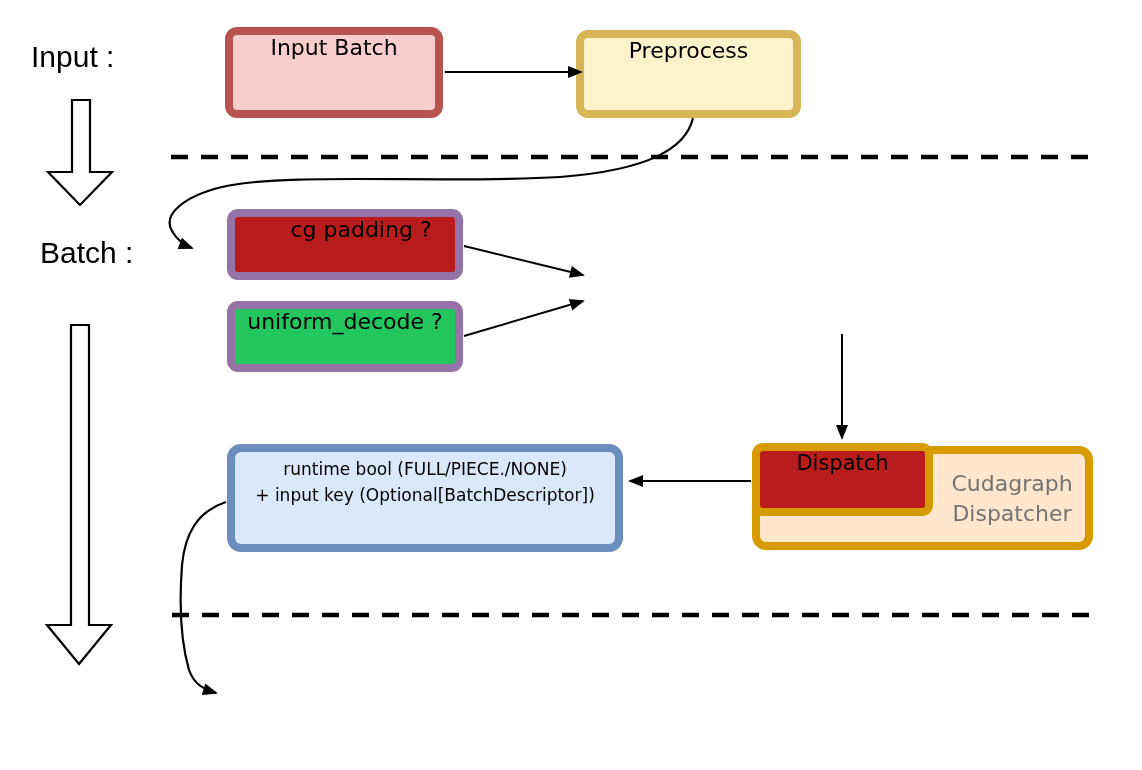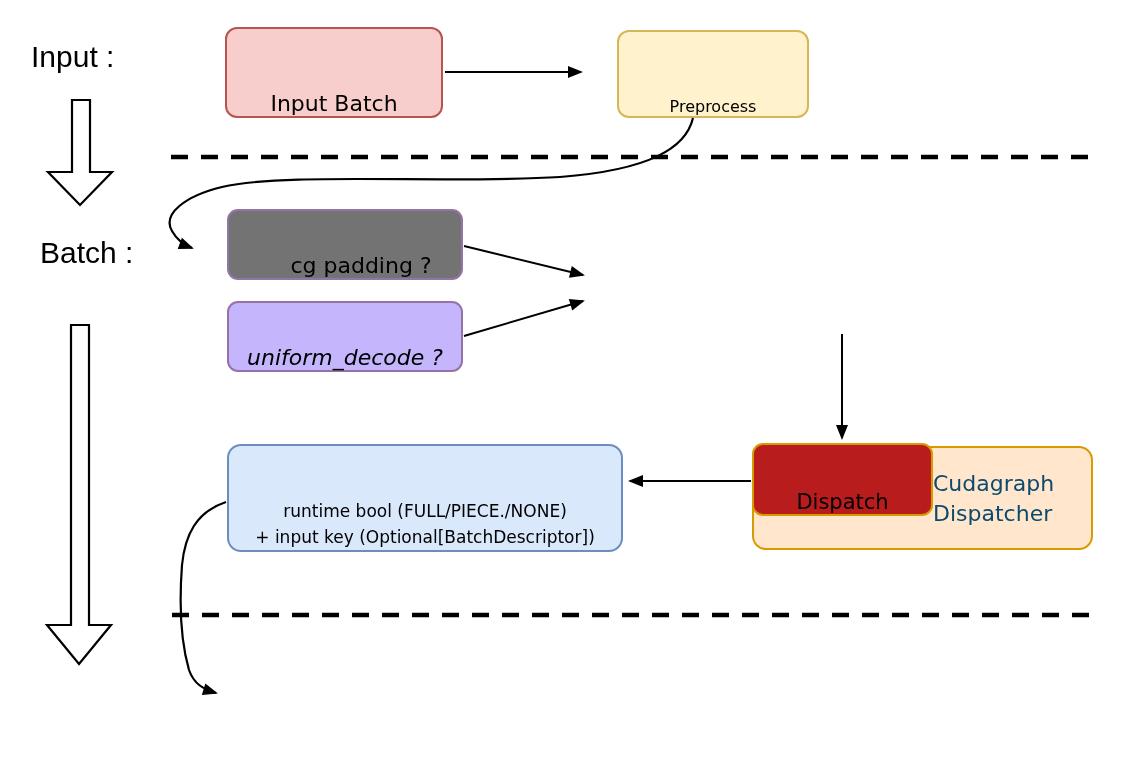--- a/index.html
+++ b/index.html
@@ -3,34 +3,34 @@
 <meta charset="utf-8">
 <style>
   html,body{margin:0;padding:0;background:#ffffff;}
   .canvas{position:relative;width:1142px;height:770px;background:#ffffff;overflow:hidden;
           font-family:"DejaVu Sans",sans-serif;color:#000;}
   .sec-label{position:absolute;font-family:"Liberation Sans",sans-serif;font-weight:normal;
              font-size:30px;color:#000;white-space:nowrap;}
   .sec-input{left:31px;top:40px;}
   .sec-plan{left:40px;top:236px;}
   .sec-execute{left:24px;top:682px;}
-  .node{position:absolute;box-sizing:border-box;border:2px solid #0f172a;
-        display:flex;align-items:flex-end;justify-content:center;text-align:center;}
+  .node{position:absolute;box-sizing:border-box;border:8px solid #0f172a;
+        display:flex;align-items:flex-start;justify-content:center;text-align:center;}
   .n-input-batch{left:225px;top:27px;width:218px;height:91px;border-radius:12px;font-size:22px;}
-  .n-preprocess{left:617px;top:30px;width:192px;height:88px;border-radius:12px;font-size:16px;}
+  .n-preprocess{left:576px;top:30px;width:225px;height:88px;border-radius:12px;font-size:22px;}
   .n-cg{left:227px;top:209px;width:236px;height:71px;border-radius:11px;font-size:22px;}
   .n-uniform{left:227px;top:301px;width:236px;height:71px;border-radius:11px;font-size:22px;}
   .n-green{left:589px;top:227px;width:506px;height:106px;border-radius:14px;font-size:19.5px;line-height:31px;}
   .n-outer{left:752px;top:446px;width:341px;height:104px;border-radius:14px;}
   .n-dispatch{left:752px;top:443px;width:181px;height:73px;border-radius:11px;font-size:21px;}
   .n-blue{left:227px;top:444px;width:396px;height:108px;border-radius:14px;font-size:17px;line-height:26px;}
   .n-blue .lines{margin-top:4px;}
   .n-code{left:228px;top:643px;width:614px;height:108px;border-radius:14px;justify-content:flex-start;}
-  .cudagraph-label{position:absolute;left:933px;top:469px;width:158px;
-                   font-size:22px;line-height:30px;color:#0c4a6e;}
+  .cudagraph-label{position:absolute;left:933px;top:469px;width:158px;text-align:center;
+                   font-size:22px;line-height:30px;color:#737373;}
   .code{font-family:"DejaVu Sans Mono",monospace;font-size:24px;line-height:26.5px;
         white-space:pre;color:#3f3f3f;text-align:left;margin:8px 0 0 4px;}
   .overlay{position:absolute;left:0;top:0;width:1142px;height:770px;pointer-events:none;}
   .arrow{stroke:#000;stroke-width:2;fill:none;}
   .curve{stroke:#000;stroke-width:2.2;fill:none;}
   .dash{stroke:#000;stroke-width:4.4;stroke-dasharray:17 13;}
   .hollow{fill:#fff;stroke:#000;stroke-width:2.2;stroke-linejoin:miter;}
 </style>
 </head>
 <body>
@@ -41,25 +41,25 @@
   <div class="sec-label sec-plan">Batch :</div>
 
   <div class="node n-input-batch" style="background-color: rgb(248, 206, 204); border-color: rgb(184, 84, 80);">
     <span>Input Batch</span>
   </div>
 
   <div class="node n-preprocess" style="background-color: rgb(255, 242, 204); border-color: rgb(214, 182, 86);">
     <span>Preprocess</span>
   </div>
 
-  <div class="node n-cg" style="background-color: #737373; border-color: rgb(150, 115, 166); padding-left: 32px;">
+  <div class="node n-cg" style="background-color: #b91c1c; border-color: rgb(150, 115, 166); padding-left: 32px;">
     <span>cg padding ?</span>
   </div>
 
-  <div class="node n-uniform" style="background-color: #c4b5fd; border-color: rgb(150, 115, 166); font-style: italic;">
+  <div class="node n-uniform" style="background-color: #22c55e; border-color: rgb(150, 115, 166);">
     <span>uniform_decode ?</span>
   </div>
 
 
   <div class="node n-outer" style="background-color: rgb(255, 230, 204); border-color: rgb(215, 155, 0);"></div>
 
   <div class="node n-dispatch" style="background-color: #b91c1c; border-color: rgb(215, 155, 0);">
     <span>Dispatch</span>
   </div>
 

